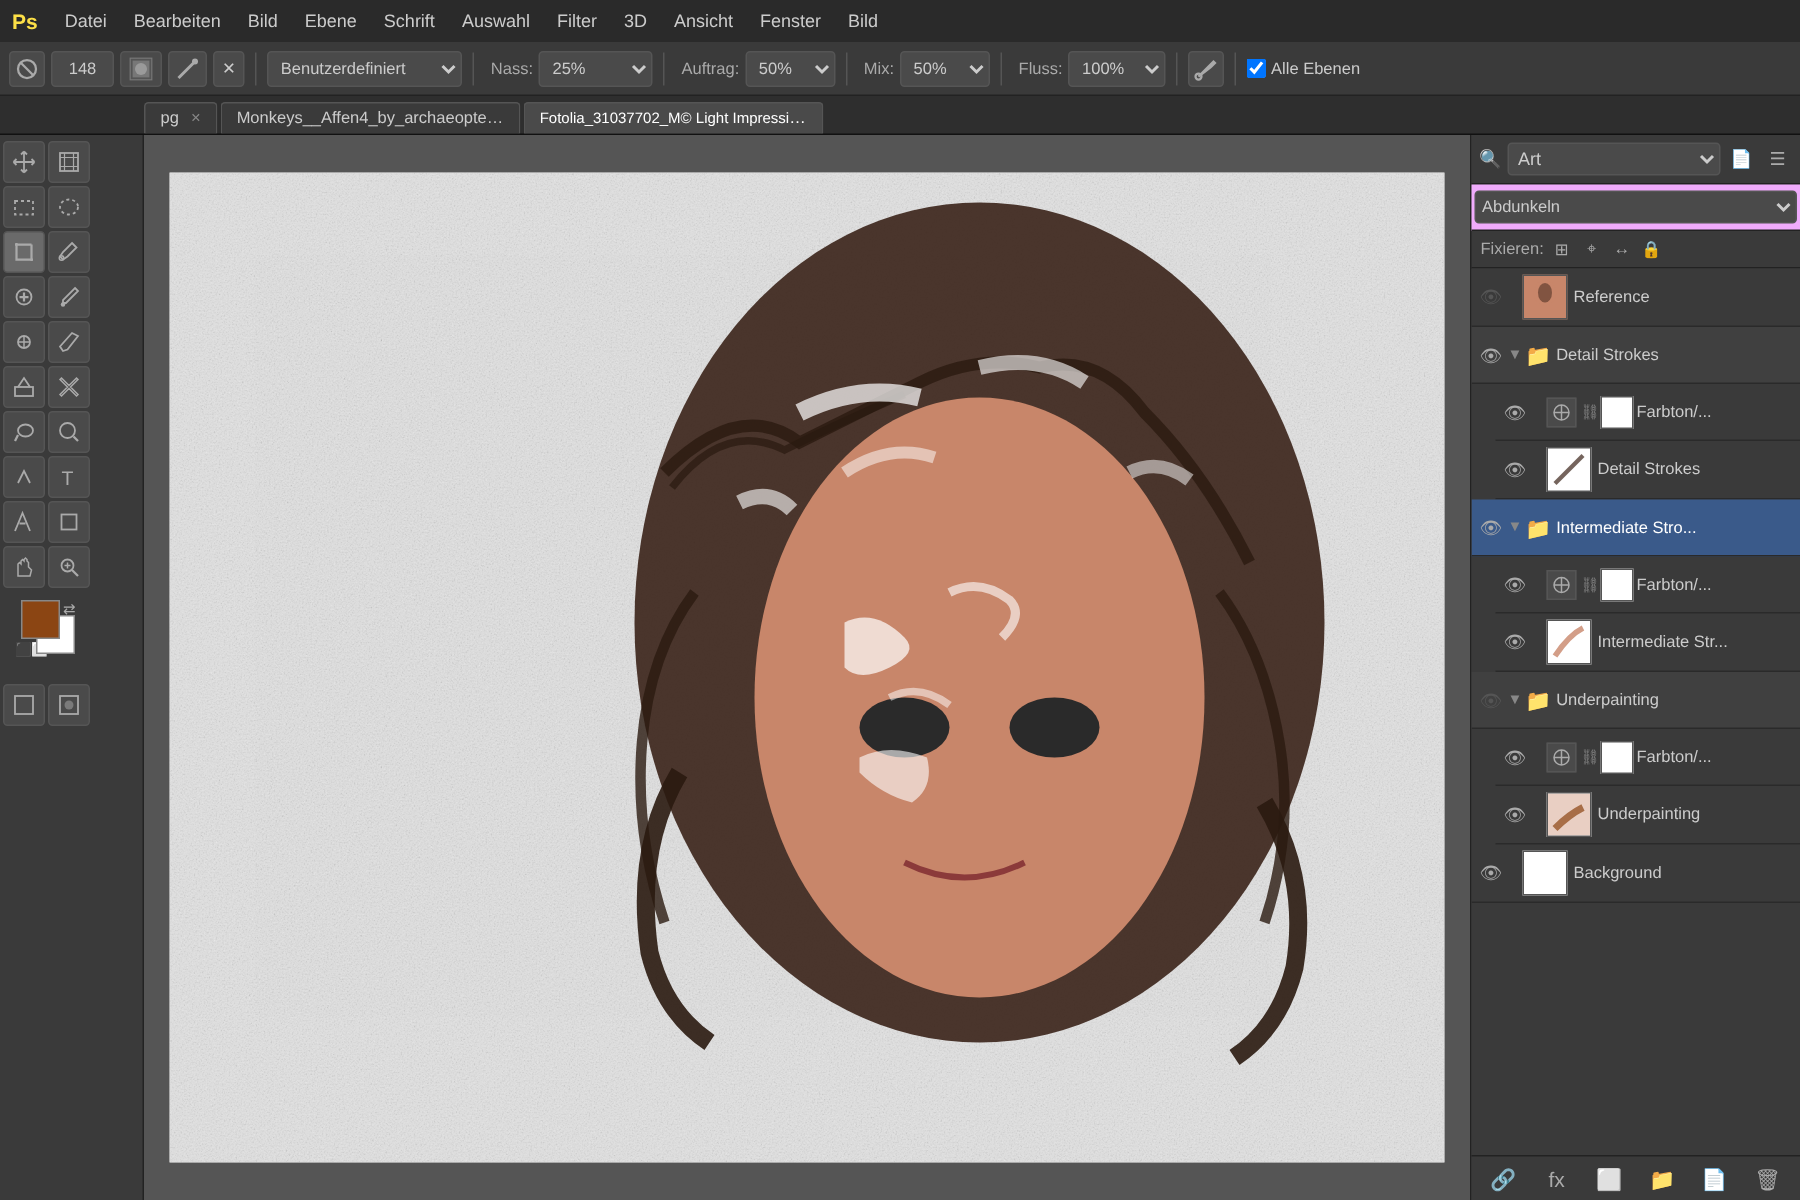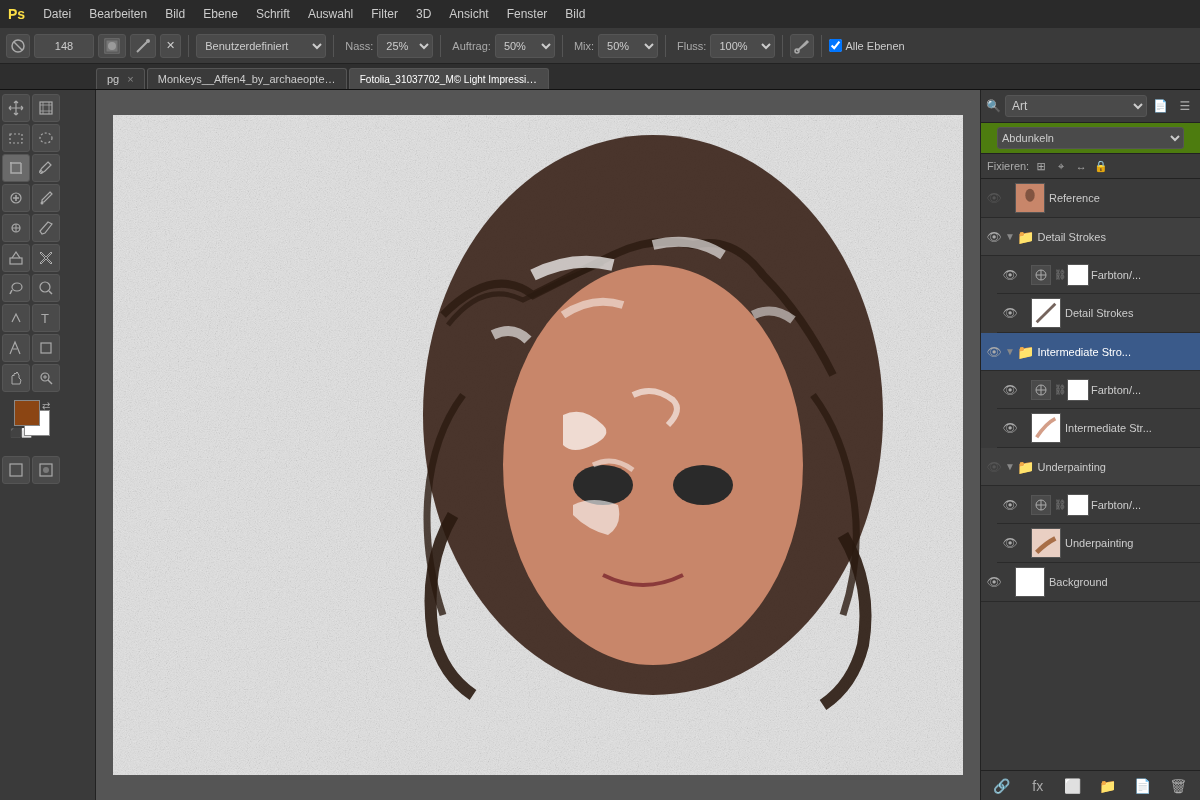--- a/index.html
+++ b/index.html
@@ -233,22 +233,22 @@
       display: flex;
       align-items: center;
       justify-content: center;
       cursor: pointer;
       color: #aaa;
       font-size: 12px;
     }
 
     
     .blend-mode-row {
-      padding: 4px 16px;
-      background: #4d7c0f;
+      padding: 4px 2px;
+      background: #f0abfc;
       border-bottom: 1px solid #222;
     }
     .blend-mode-row select {
       background: #4a4a4a;
       border: 1px solid #555;
       color: #ccc;
       font-size: 11px;
       height: 22px;
       width: 100%;
       border-radius: 3px;
@@ -368,21 +368,21 @@
 
 <div id="toolbar">
 
   <div class="tool-btn" style="padding:0 3px;">
     <svg width="16" height="16" viewBox="0 0 16 16">
         <circle cx="8" cy="8" r="6" fill="none" stroke="#aaa" stroke-width="1.5"></circle>
         <line x1="4" y1="4" x2="12" y2="12" stroke="#aaa" stroke-width="1.5"></line>
       </svg>
   </div>
 
-  <input class="tool-select" type="text" value="148" style="width: 60px; text-align: center;">
+  <input class="tool-select" type="text" value="148" style="width: 42px; text-align: center;">
 
   <div class="tool-btn" style="width:28px;">
     <svg width="20" height="20" viewBox="0 0 20 20">
       <rect x="1" y="1" width="18" height="18" fill="#555" stroke="#777" stroke-width="1"></rect>
       <rect x="3" y="3" width="14" height="14" fill="#777"></rect>
       <circle cx="10" cy="10" r="5" fill="#aaa" opacity="0.7"></circle>
     </svg>
   </div>
 
   <div class="tool-btn" style="padding:0 4px;">
@@ -395,21 +395,21 @@
 
   <div class="toolbar-sep"></div>
 
   <select class="tool-select" style="width:130px;">
     <option>Benutzerdefiniert</option>
   </select>
 
   <div class="toolbar-sep"></div>
 
   <span class="toolbar-label">Nass:</span>
-  <select class="tool-select" style="width:56px;">
+  <select class="tool-select" style="width:76px;">
     <option>25%</option>
   </select>
 
   <div class="toolbar-sep"></div>
 
   <span class="toolbar-label">Auftrag:</span>
   <select class="tool-select" style="width:60px;">
     <option>50%</option>
   </select>
 

